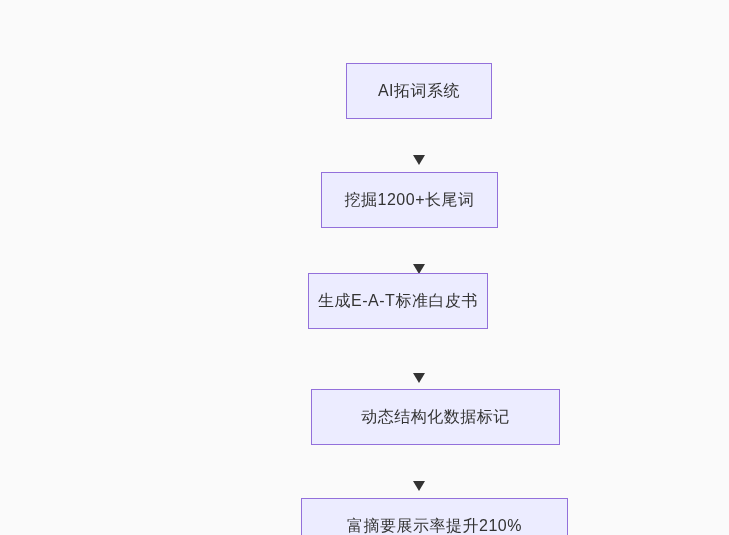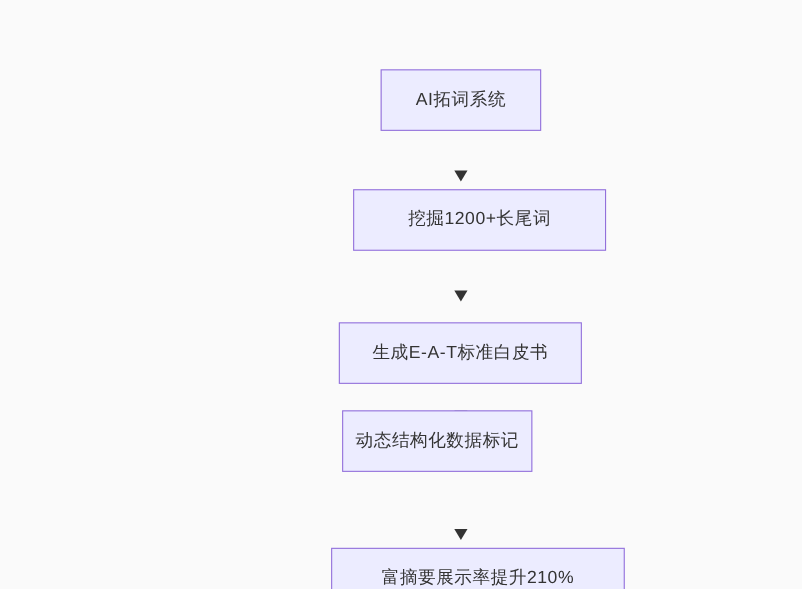--- a/index.html
+++ b/index.html
@@ -53,23 +53,23 @@
   }
   .edge-arrowhead {
     width: 0;
     height: 0;
     border-left: 6px solid transparent;
     border-right: 6px solid transparent;
     border-top: 10px solid var(--edge-arrow);
   }
   
   #node-0 { left: 298px; top: 15px;  width: 146px; }
-  #node-1 { left: 273px; top: 124px; width: 230px; }
-  #node-2 { left: 260px; top: 245px; width: 221px; }
-  #node-3 { left: 263px; top: 325px; width: 173px; }
+  #node-1 { left: 273px; top: 124px; width: 177px; }
+  #node-2 { left: 260px; top: 225px; width: 180px; }
+  #node-3 { left: 263px; top: 341px; width: 249px; }
   #node-4 { left: 253px; top: 450px; width: 267px; }
   
   #edge-0 { left: 365px; top: 71px;  height: 53px; }
   #edge-1 { left: 365px; top: 180px; height: 53px; }
   #edge-2 { left: 365px; top: 289px; height: 52px; }
   #edge-3 { left: 365px; top: 397px; height: 53px; }
 </style>
 </head>
 <body>
 

